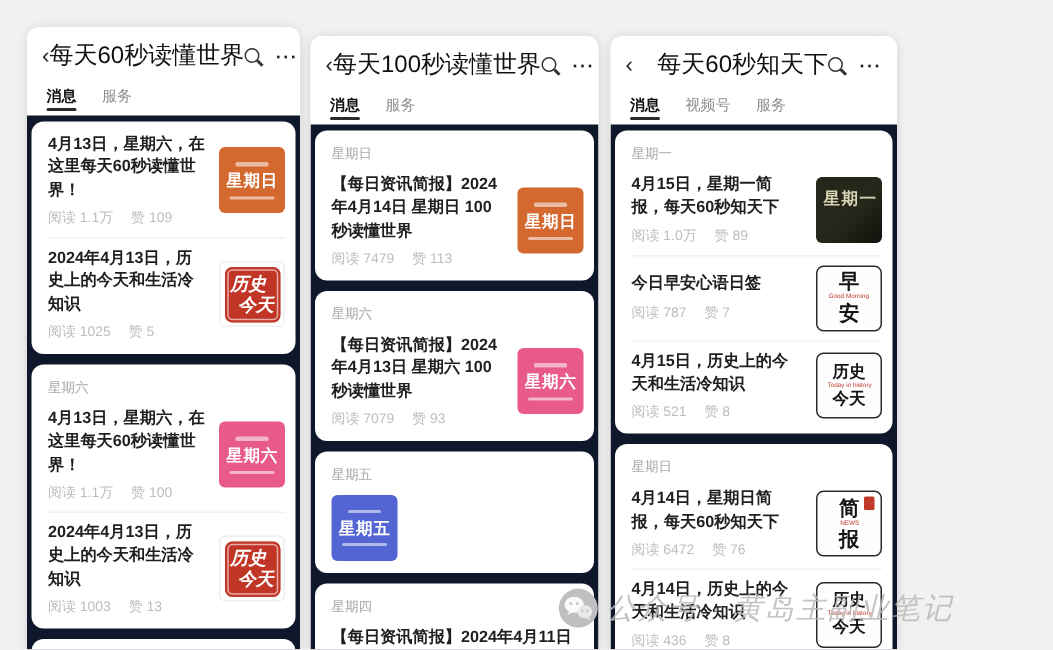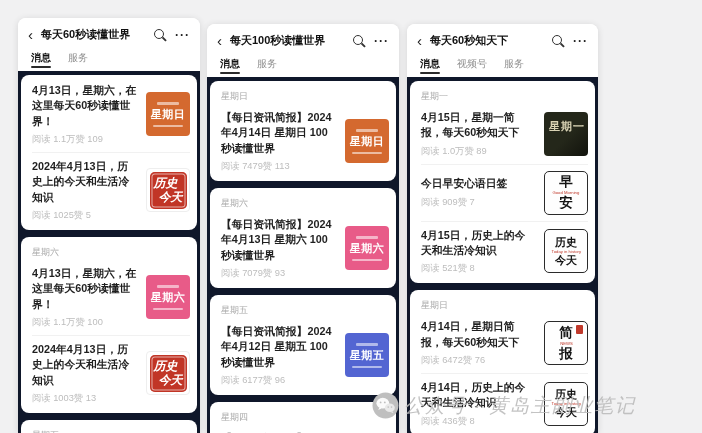--- a/index.html
+++ b/index.html
@@ -18,40 +18,40 @@
     overflow: hidden;
     display: flex;
     flex-direction: column;
   }
   #panel0 { left:18px;  top:18px; width:182px; height:415px; }
   #panel1 { left:207px; top:24px; width:192px; height:409px; }
   #panel2 { left:407px; top:24px; width:191px; height:409px; }
 
   .p-header { display:flex; align-items:center; padding:9px 10px 3px 10px; background:#fff; }
   .back { font-size:15px; color:#222; width:13px; line-height:1; cursor:default; }
-  .p-title { flex:1; text-align:left; font-size:11px; font-weight:bold; color:#111; white-space:nowrap; }
+  .p-title { flex:1; text-align:right; font-size:16px; font-weight:normal; color:#111; white-space:nowrap; }
   .hicons { display:flex; align-items:center; gap:9px; }
   .search-icon { width:12px; height:12px; position:relative; display:inline-block; }
   .search-icon::before { content:""; position:absolute; width:8px; height:8px; border:1.4px solid #333; border-radius:50%; left:0; top:0; }
   .search-icon::after { content:""; position:absolute; width:4.5px; height:1.5px; background:#333; transform:rotate(45deg); right:-0.5px; bottom:1px; }
   .more-icon { font-size:12px; color:#222; font-weight:bold; letter-spacing:1px; line-height:1; }
 
   .tabs { display:flex; gap:15px; padding:4px 12px 0 12px; background:#fff; }
   .tab { font-size:10px; color:#8f8f8f; padding:2px 1px 6px 1px; position:relative; }
   .tab.active { color:#111; font-weight:bold; }
   .tab.active::after { content:""; position:absolute; left:1px; right:1px; bottom:3px; height:2px; background:#2b2b2b; border-radius:1px; }
 
   .list { flex:1; background:#0f172a; padding:4px 3px 0 3px; overflow:hidden; }
   .card { background:#fff; border-radius:8px; margin-bottom:7px; padding:2px 7px 2px 11px; }
   .glabel { font-size:9px; color:#a8a8a8; padding:7px 0 1px 0; }
   .item { display:flex; align-items:center; gap:8px; padding:6px 0; }
   .item + .item { border-top:1px solid #f1f1f1; }
   .itext { flex:1; min-width:0; }
   .ititle { font-size:10.8px; font-weight:bold; color:#1f1f1f; line-height:1.42; }
-  .istats { display:flex; margin-top:4px; font-size:9.3px; color:#bdbdbd; }
+  .istats { display:flex; gap:12px; margin-top:4px; font-size:9.3px; color:#bdbdbd; }
 
   .thumb { width:44px; height:44px; border-radius:4px; flex:0 0 44px; position:relative; overflow:hidden; }
   .thumb.day { display:flex; flex-direction:column; align-items:center; justify-content:center; color:#fff; }
   .day .bar  { width:22px; height:2.5px; border-radius:1px; background:rgba(255,255,255,0.55); margin:2.5px 0; }
   .day .bar.b2 { width:30px; height:2px; }
   .day .dtext { font-size:11px; font-weight:bold; letter-spacing:0.5px; }
 
   .thumb.seal { background:#fff; border:1px solid #eee; padding:2.5px; }
   .seal-inner { width:100%; height:100%; background:#c13526; border-radius:5px; color:#fff;
                 font-family:"Liberation Serif","DejaVu Serif",serif; font-weight:bold; position:relative;
@@ -200,27 +200,20 @@
             <div class="thumb day" style="background: rgb(232, 91, 136);">
               <span class="bar"></span>
               <span class="dtext">星期六</span>
               <span class="bar b2"></span>
             </div>
           </div>
         </div>
         <div class="card">
           <div class="glabel">星期五</div>
           <div class="item">
-            <div class="itext">
-              <div class="ititle">【每日资讯简报】2024年4月12日 星期五 100秒读懂世界</div>
-              <div class="istats">
-                <span>阅读 6177</span>
-                <span>赞 96</span>
-              </div>
-            </div>
             <div class="thumb day" style="background: rgb(83, 101, 210);">
               <span class="bar"></span>
               <span class="dtext">星期五</span>
               <span class="bar b2"></span>
             </div>
           </div>
         </div>
         <div class="card">
           <div class="glabel">星期四</div>
           <div class="item">
@@ -255,21 +248,21 @@
                 <span>阅读 1.0万</span>
                 <span>赞 89</span>
               </div>
             </div>
             <div class="thumb photo" style="background: linear-gradient(135deg, rgb(36, 39, 26) 55%, rgb(0, 0, 0) 140%); color: rgb(216, 210, 180);">星期一</div>
           </div>
           <div class="item">
             <div class="itext">
               <div class="ititle">今日早安心语日签</div>
               <div class="istats">
-                <span>阅读 909</span>
+                <span>阅读 787</span>
                 <span>赞 7</span>
               </div>
             </div>
             <div class="thumb stamp">
               <span class="s-top big">早</span>
               <span class="s-mid">Good Morning</span>
               <span class="s-bottom big">安</span>
             </div>
           </div>
           <div class="item">

